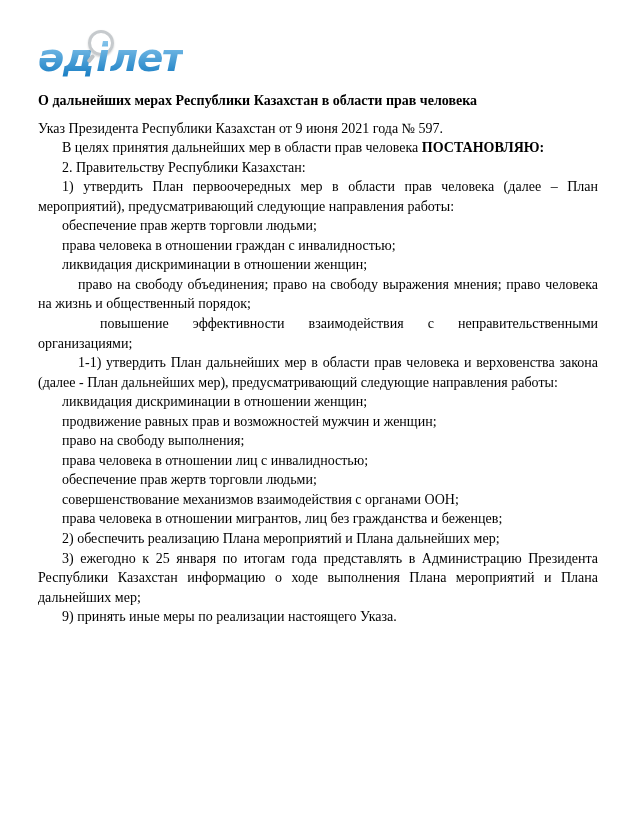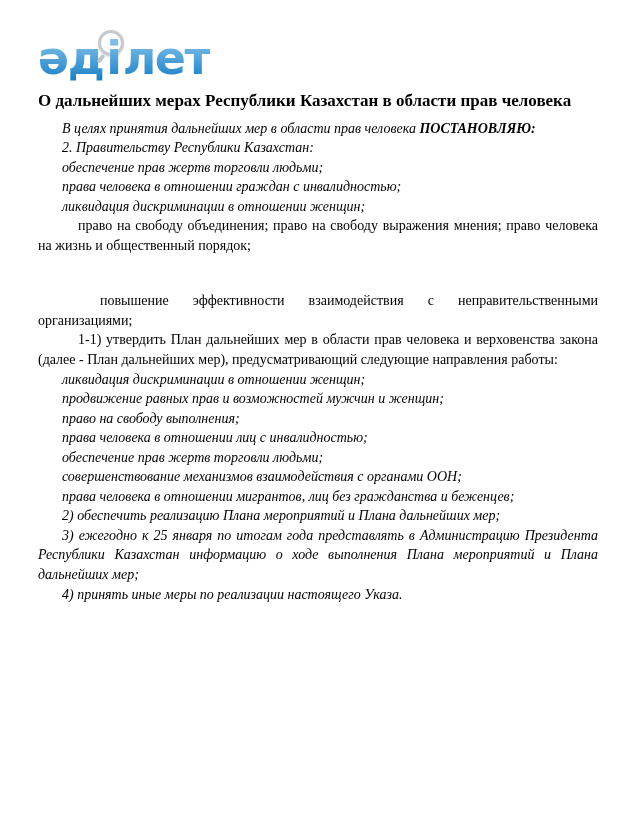--- a/index.html
+++ b/index.html
@@ -19,22 +19,23 @@
     font-size: 14px;
     line-height: 19.55px;
   }
 
   
   .logo {
     height: 48px;
     margin: 0 12px 9px 0;
     white-space: nowrap;
     font-family: "DejaVu Sans", sans-serif;
+    font-style: italic;
     font-weight: bold;
-    font-size: 46px;
+    font-size: 39px;
     line-height: 48px;
     letter-spacing: -1.5px;
     cursor: pointer;
     display: inline-block;
   }
   .logo-seg { color: #3190d2; }
   @supports ((-webkit-background-clip: text) or (background-clip: text)) {
     .logo-seg {
       background: linear-gradient(180deg, #8cc9ee 8%, #1f82c6 88%);
       -webkit-background-clip: text;
@@ -65,60 +66,62 @@
     width: 3.5px;
     height: 9px;
     background: #bfc3c6;
     border-radius: 1.5px;
     transform: rotate(38deg);
   }
   .lens .lens-letter { position: relative; z-index: 1; }
 
   
   h1.doc-title {
-    font-size: 17px;
+    font-size: 14px;
     font-weight: bold;
     margin: 0 0 8px 0;
     line-height: 19.55px;
   }
   p {
     margin: 0;
     text-align: justify;
   }
   p.no-just { text-align: left; }
-  .ind-s { text-indent: 24px; font-style: italic; }
+  .ind-s { text-indent: 24px; }
   .ind-m { text-indent: 40px; }
-  .ind-l { text-indent: 62px; margin-top: 36px; }
+  .ind-l { text-indent: 62px; }
   b { font-weight: bold; }
 </style>
 </head>
 <body>
 
 <div class="page">
 
   <div class="logo">
     <span class="logo-seg">әд</span><span class="lens"><span class="ring"></span><span class="handle"></span><span class="logo-seg lens-letter">і</span></span><span class="logo-seg">лет</span>
   </div>
 
   <h1 class="doc-title">О дальнейших мерах Республики Казахстан в области прав человека</h1>
 
+  <p class="no-just">Указ Президента Республики Казахстан от 9 июня 2021 года № 597.</p>
 
   <p class="ind-s"><span>В целях принятия дальнейших мер в области прав человека </span><b>ПОСТАНОВЛЯЮ:</b></p>
 
   <p class="ind-s">2. Правительству Республики Казахстан:</p>
+  <p class="ind-s">1) утвердить План первоочередных мер в области прав человека (далее – План мероприятий), предусматривающий следующие направления работы:</p>
   <p class="ind-s">обеспечение прав жертв торговли людьми;</p>
   <p class="ind-s">права человека в отношении граждан с инвалидностью;</p>
   <p class="ind-s">ликвидация дискриминации в отношении женщин;</p>
   <p class="ind-m">право на свободу объединения; право на свободу выражения мнения; право человека на жизнь и общественный порядок;</p>
   <p class="ind-l">повышение эффективности взаимодействия с неправительственными организациями;</p>
   <p class="ind-m">1-1) утвердить План дальнейших мер в области прав человека и верховенства закона (далее - План дальнейших мер), предусматривающий следующие направления работы:</p>
   <p class="ind-s">ликвидация дискриминации в отношении женщин;</p>
   <p class="ind-s">продвижение равных прав и возможностей мужчин и женщин;</p>
   <p class="ind-s">право на свободу выполнения;</p>
   <p class="ind-s">права человека в отношении лиц с инвалидностью;</p>
   <p class="ind-s">обеспечение прав жертв торговли людьми;</p>
   <p class="ind-s">совершенствование механизмов взаимодействия с органами ООН;</p>
   <p class="ind-s">права человека в отношении мигрантов, лиц без гражданства и беженцев;</p>
   <p class="ind-s">2) обеспечить реализацию Плана мероприятий и Плана дальнейших мер;</p>
   <p class="ind-s">3) ежегодно к 25 января по итогам года представлять в Администрацию Президента Республики Казахстан информацию о ходе выполнения Плана мероприятий и Плана дальнейших мер;</p>
-  <p class="ind-s">4) принять иные меры по реализации настоящего Указа.</p>
+  <p class="ind-s">9) принять иные меры по реализации настоящего Указа.</p>
 
 </div>
 
 </body></html>

